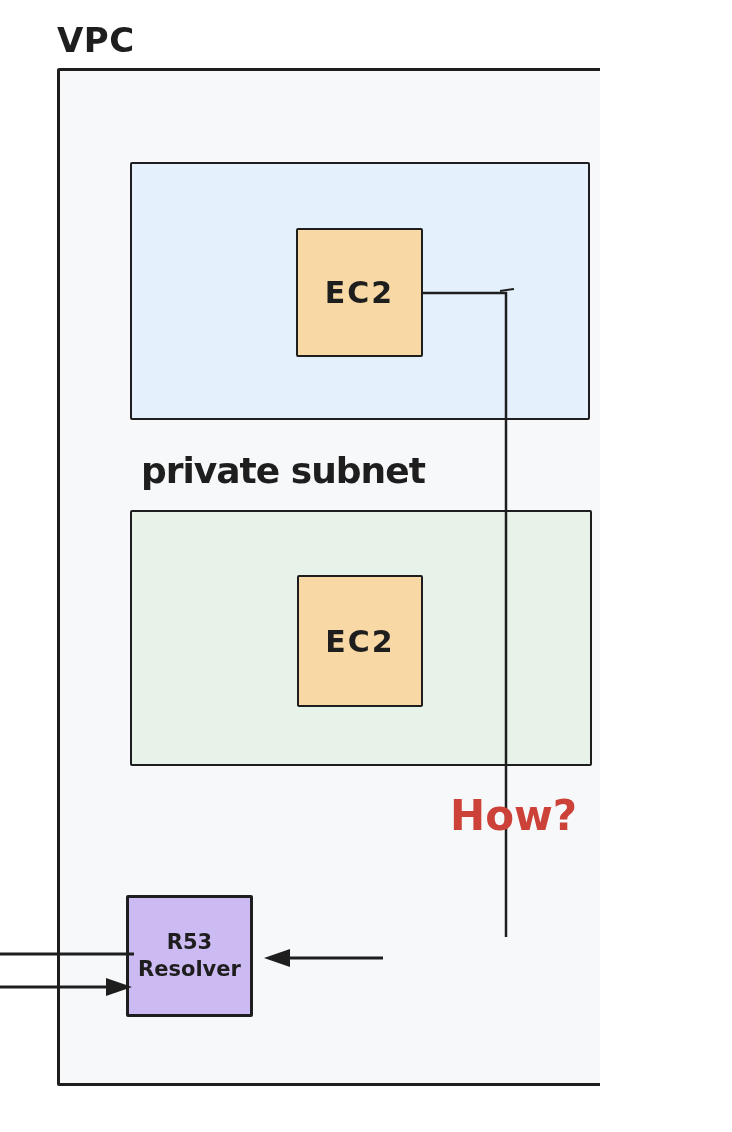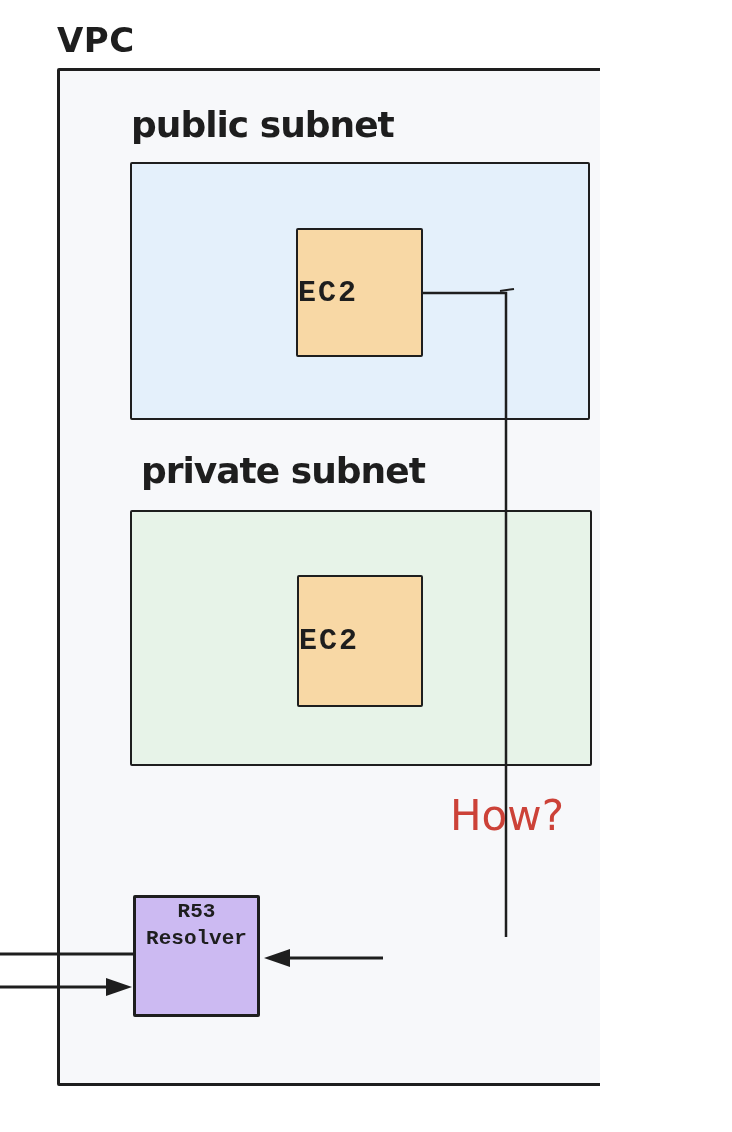--- a/index.html
+++ b/index.html
@@ -30,48 +30,47 @@
     z-index: 2;
   }
   .private-box {
     left: 130px; top: 510px; width: 462px; height: 256px;
     background: var(--private-subnet-fill, #e7f3e8);
     z-index: 2;
   }
   .node {
     display: flex;
     align-items: center;
-    justify-content: flex-start;
+    justify-content: center;
     z-index: 3;
-    font-family: Liberation Mono, monospace;
   }
   .ec2-public { left: 296px; top: 228px; width: 127px; height: 129px; background: var(--ec2-fill, #f8d8a5); }
   .ec2-private { left: 297px; top: 575px; width: 126px; height: 132px; background: var(--ec2-fill, #f8d8a5); }
   .ec2-text { font-size: 30px; font-weight: 600; letter-spacing: 2px; }
   .r53-box {
-    left: 133px; top: 895px; width: 127px; height: 122px;
+    left: 126px; top: 895px; width: 127px; height: 122px;
     background: var(--r53-fill, #ccbaf2);
     border-width: 3px;
     flex-direction: column;
     text-align: center;
     font-size: 21px; font-weight: 600; line-height: 27px;
   }
   .label {
     position: absolute;
     white-space: nowrap;
     font-weight: 600;
     z-index: 4;
   }
   .vpc-label { left: 57px; top: 20px; font-size: 34px; letter-spacing: 0.5px; }
   .subnet-label { font-size: 36px; letter-spacing: -1px; }
   .public-label { left: 131px; top: 104px; }
   .private-label { left: 141px; top: 450px; }
   .how-label {
     left: 450px; top: 791px;
-    font-size: 42px; font-weight: 400;
+    font-size: 42px; font-weight: 700;
     color: var(--how-color, #cc4238);
     z-index: 6;
   }
   .query-label { left: 388px; top: 945px; font-size: 19px; z-index: 4; }
   .wires {
     position: absolute;
     left: 0; top: 0; width: 732px; height: 1132px;
     z-index: 5;
     pointer-events: none;
   }
@@ -80,21 +79,20 @@
 </style>
 </head>
 <body>
 
 <div class="canvas">
 
   <div class="label vpc-label">VPC</div>
 
   <div class="box vpc-box"></div>
 
-  <div class="label subnet-label public-label">public subnet</div>
   <div class="box public-box"></div>
 
   <div class="box node ec2-public">
     <span class="ec2-text">EC2</span>
   </div>
 
   <div class="label subnet-label private-label">private subnet</div>
   <div class="box private-box"></div>
 
   <div class="box node ec2-private">

